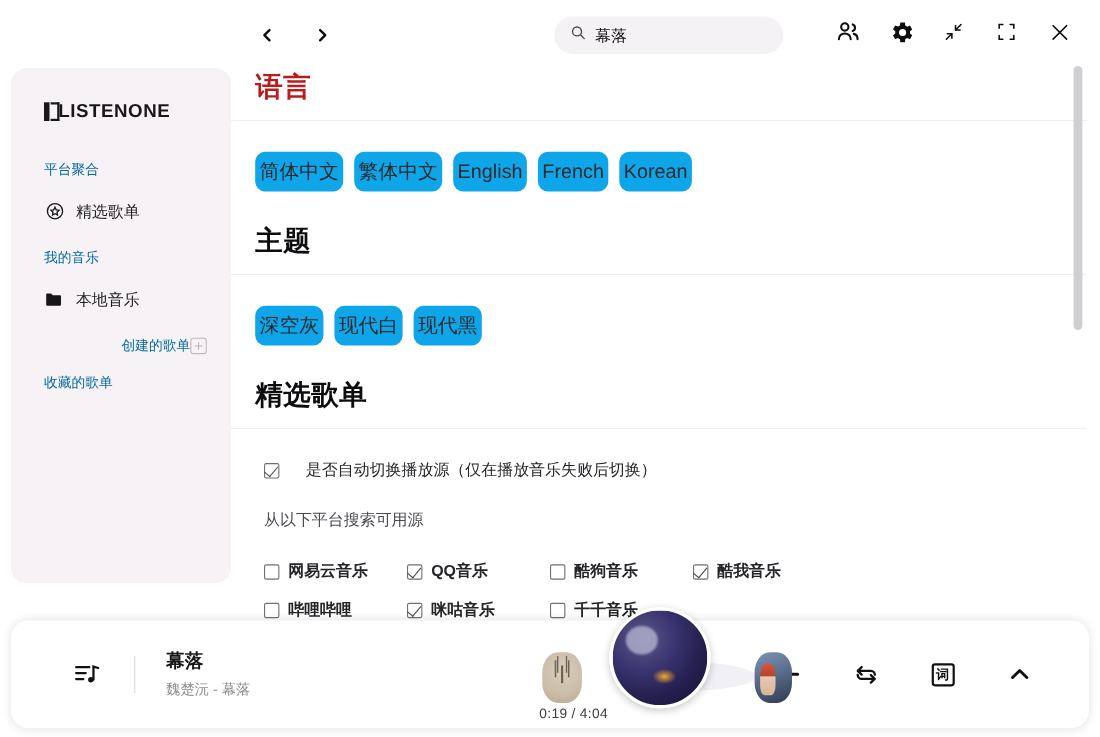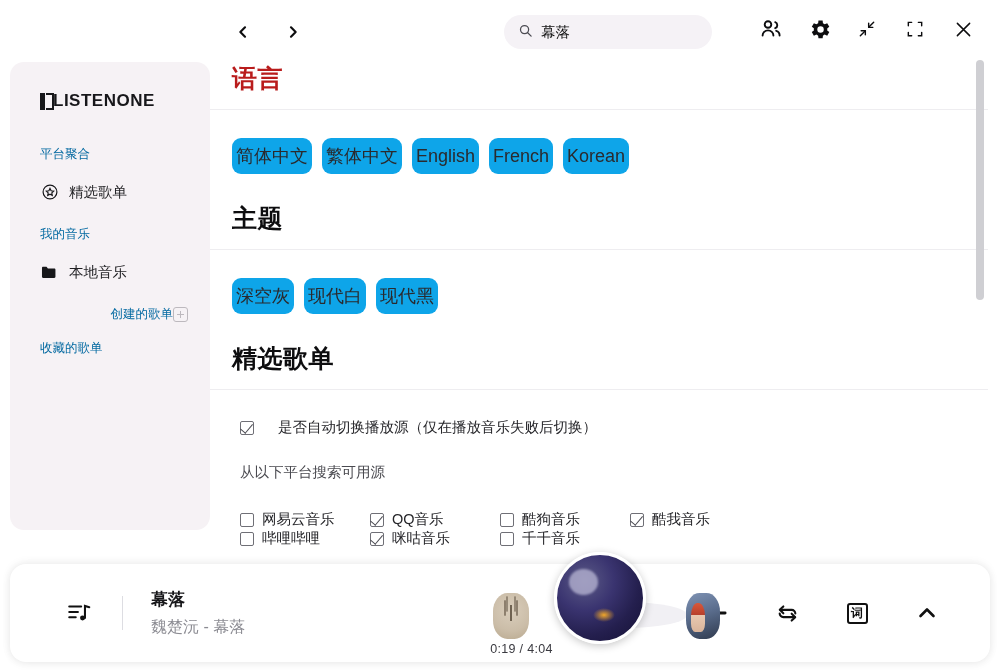--- a/index.html
+++ b/index.html
@@ -112,20 +112,22 @@
   }
   .opt-row {
     display:flex; align-items:center; gap: 24px; padding: 28px 0 0 30px;
   }
   .opt-label { font-size: 14.5px; color:#26262a; }
   .hint {
     font-size: 14.5px; color:#4a4a50; padding: 26px 0 0 30px;
   }
   .src-grid {
     display:flex; flex-wrap: wrap; padding: 28px 0 0 30px; width: 640px;
+    row-gap: 16px;
+    font-weight: bold;
   }
   .src-item { display:flex; align-items:center; gap: 8px; width: 130px; cursor:pointer; }
   .src-label { font-size: 14.5px; color:#26262a; white-space:nowrap; }
 
   .cb { width:14px; height:14px; position:relative; flex: 0 0 14px; }
   .cb .box {
     position:absolute; left:0; top:0; width:14px; height:14px;
     border:1.3px solid #6f6f76; border-radius:2px; background:transparent;
   }
   .cb.checked .box { border-color:#6f6f76; }
@@ -148,21 +150,21 @@
   .player {
     position:absolute; left: 10px; right: 10px; bottom: 8px; height: 98px;
     background:#ffffff; border-radius: 16px;
     box-shadow: 0 -1px 10px rgba(0,0,0,0.07), 0 2px 10px rgba(0,0,0,0.05);
     display:flex; align-items:center; padding: 0 24px;
   }
   .player-list-icon { width: 30px; height: 30px; display:flex; align-items:center; justify-content:center; cursor:pointer; margin-left: 30px;}
   .player-sep { width:1px; height: 34px; background:#dddde2; margin: 0 28px; }
   .track-meta { width: 190px; }
   .track-title { font-size: 17px; font-weight: 700; color:#17171a; line-height: 22px; }
-  .track-artist { font-size: 16px; color:#8b8b92; margin-top: 6px; }
+  .track-artist { font-size: 13px; color:#8b8b92; margin-top: 6px; }
   .carousel {
     flex: 1; position:relative; height: 98px; display:flex; align-items:center; justify-content:center;
   }
   .cov { position:absolute; border-radius:50%; overflow:hidden; }
   .cov-ghost {
     left: 222px; top: 38px; width: 124px; height: 26px;
     background:#f1f0f4; border-radius: 50%;
   }
   .cov-sm1 { left: 152px; top: 29px; width: 36px; height: 46px; border-radius: 40%;
     background: radial-gradient(circle at 50% 38%, #d9cdbb 0%, #cbbda8 60%, #b9a98f 100%); }

